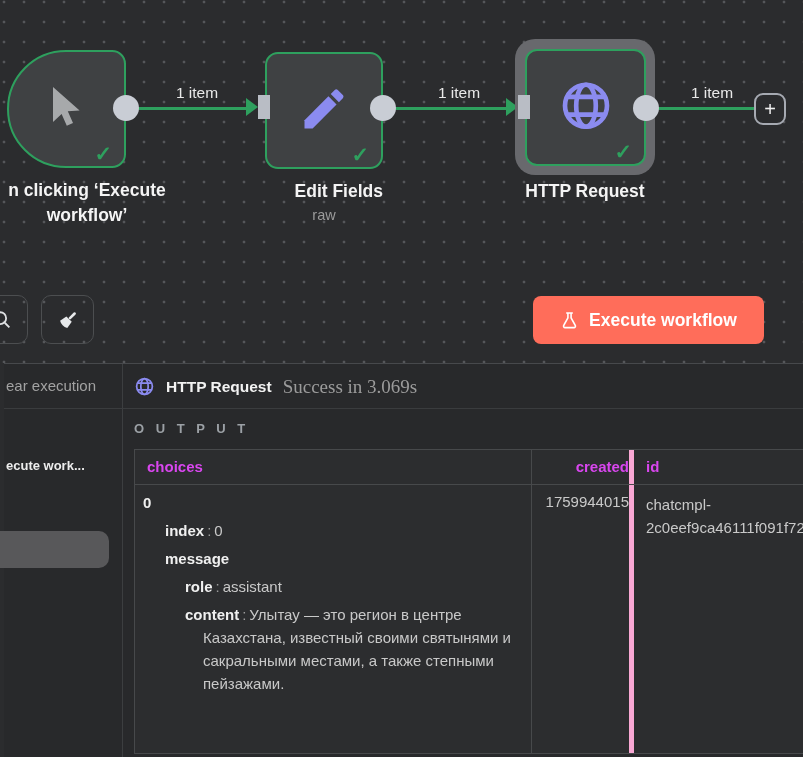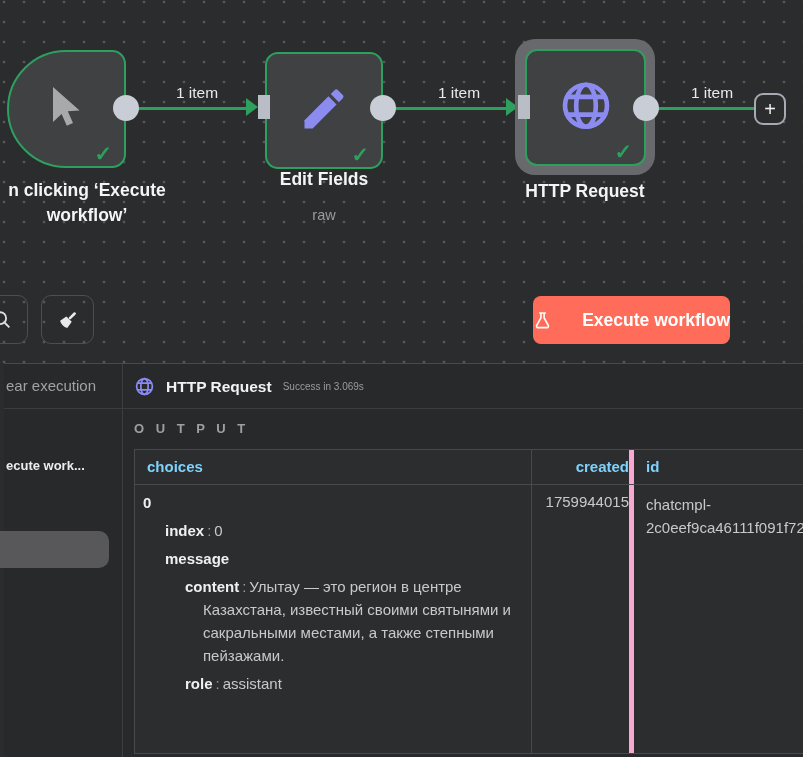--- a/index.html
+++ b/index.html
@@ -31,73 +31,73 @@
   .conn-line { position:absolute; height:2.5px; background:#2ea05e; top:107px; z-index:1; }
   .conn-arrow { position:absolute; width:0; height:0; top:98px;
     border-left:12px solid #2ea05e; border-top:9px solid transparent;
     border-bottom:9px solid transparent; z-index:2; }
   .conn-label { position:absolute; top:84px; width:100px; text-align:center;
     color:#e9e9e9; font-size:15.5px; font-weight:500; z-index:2; }
 
   .node-label { position:absolute; text-align:center; color:#f4f4f4;
     font-size:17.5px; font-weight:600; line-height:25px; }
   .lbl-trigger { left:-13px; top:178px; width:200px; }
-  .lbl-edit { left:265px; top:167px; width:118px; }
+  .lbl-edit { left:265px; top:179px; width:118px;text-align:right; }
   .lbl-http { left:510px; top:179px; width:150px; }
   .node-sub { position:absolute; left:265px; top:207px; width:118px; text-align:center;
     color:#9b9b9b; font-size:14.5px; }
 
   .add-btn { position:absolute; left:754px; top:93px; width:32px; height:32px;
     border:2px solid #a6aab2; border-radius:9px; background:#2b2c2e; color:#f0f0f0;
     display:flex; align-items:center; justify-content:center;
     font-size:20px; font-weight:400; line-height:1; z-index:4; cursor:pointer; }
 
   
   .tool-btn { position:absolute; width:53px; height:49px; border:1px solid #4c4e50;
     border-radius:10px; background:transparent; display:flex; align-items:center;
     justify-content:center; cursor:pointer; }
   .btn-search { left:-25px; top:295px; }
   .btn-tidy { left:41px; top:295px; }
 
-  .exec-btn { position:absolute; left:533px; top:296px; width:197px; height:48px;
+  .exec-btn { position:absolute; left:533px; top:296px; width:231px; height:48px;
     background:#ff6d5a; border:none; border-radius:8px; color:#ffffff;
     font-size:17.5px; font-weight:700; display:flex; align-items:center;
-    justify-content:space-between; gap:10px; cursor:pointer;
+    justify-content:center; gap:10px; cursor:pointer;
     font-family:"Liberation Sans", sans-serif; }
 
   
   .panel { position:absolute; left:4px; top:363px; width:803px; height:394px;
     background:#28292b; border-top:1px solid #47494c; }
   .panel-vdiv { position:absolute; left:118px; top:0; bottom:0; width:1px;
     background:#3c3e40; }
   .panel-header { position:absolute; left:0; top:0; width:803px; height:45px;
     border-bottom:1px solid #3a3c3e; }
   .clear-exec { position:absolute; left:2px; top:13px; color:#a2a2a2; font-size:15px;
     white-space:nowrap; cursor:pointer; }
   .ph-right { position:absolute; left:130px; top:0; height:45px; display:flex;
     align-items:center; gap:11px; }
   .ph-name { color:#f2f2f2; font-size:15.5px; font-weight:700; }
-  .ph-status { color:#9b9b9b; font-size:10px; }
+  .ph-status { color:#9b9b9b; font-size:19px;font-family:Liberation Serif, serif; }
 
   .sb-item { position:absolute; left:2px; top:94px; color:#ededed; font-size:13px;
     font-weight:600; white-space:nowrap; cursor:pointer; }
   .sb-pill { position:absolute; left:-14px; top:167px; width:119px; height:37px;
     background:#58585a; border-radius:10px; }
 
   .output-label { position:absolute; left:130px; top:57px; color:#9ba0a5;
     font-size:13px; font-weight:700; letter-spacing:4px; }
 
   .tbl { position:absolute; left:130px; top:85px; width:690px; height:305px;
     border:1px solid #47494b; background:#2c2d2f; }
   .tbl-head { display:flex; height:35px; border-bottom:1px solid #47494b; }
   .tbl-body { display:flex; height:268px; }
   .col-choices { width:397px; border-right:1px solid #47494b; }
   .col-created { width:102px; border-right:5px solid #f9a8d4;text-align:right; }
   .col-id { flex:1; }
-  .th { color:#7dd3fc; font-size:15px; font-weight:700; padding:8px 0 0 12px; }
+  .th { color:#d946ef; font-size:15px; font-weight:700; padding:8px 0 0 12px; }
   .td { font-size:15px; color:#c9c9c9; }
   .td-choices { padding:6px 8px 0 8px; }
   .td-created { padding:8px 0 0 10px; }
   .td-id { padding:8px 10px 0 12px; line-height:23px; overflow-wrap:anywhere; }
 
   .ti { line-height:23px; margin-bottom:5px; text-indent:-18px; font-size:15px; }
   .ti .k { font-weight:700; color:#f0f0f0; }
   .ti .sep { color:#9b9b9b; padding:0 3px; }
   .ti .v { color:#c9c9c9; }
   .ti .v.null { color:#e4564a; font-style:italic; }
@@ -229,24 +229,24 @@
           <div class="ti lv0">
             <span class="k">0</span>
           </div>
           <div class="ti lv1">
             <span class="k">index</span><span class="sep">:</span><span class="v">0</span>
           </div>
           <div class="ti lv1">
             <span class="k">message</span>
           </div>
           <div class="ti lv2">
+            <span class="k">role</span><span class="sep">:</span><span class="v">assistant</span>
+          </div>
+          <div class="ti lv2">
             <span class="k">content</span><span class="sep">:</span><span class="v">Улытау — это регион в центре Казахстана, известный своими святынями и сакральными местами, а также степными пейзажами.</span>
-          </div>
-          <div class="ti lv2">
-            <span class="k">role</span><span class="sep">:</span><span class="v">assistant</span>
           </div>
         </div>
         <div class="td td-created col-created">1759944015</div>
         <div class="td td-id col-id">chatcmpl-2c0eef9ca46111f091f72</div>
       </div>
     </div>
   </div>
 
 </div>
 

